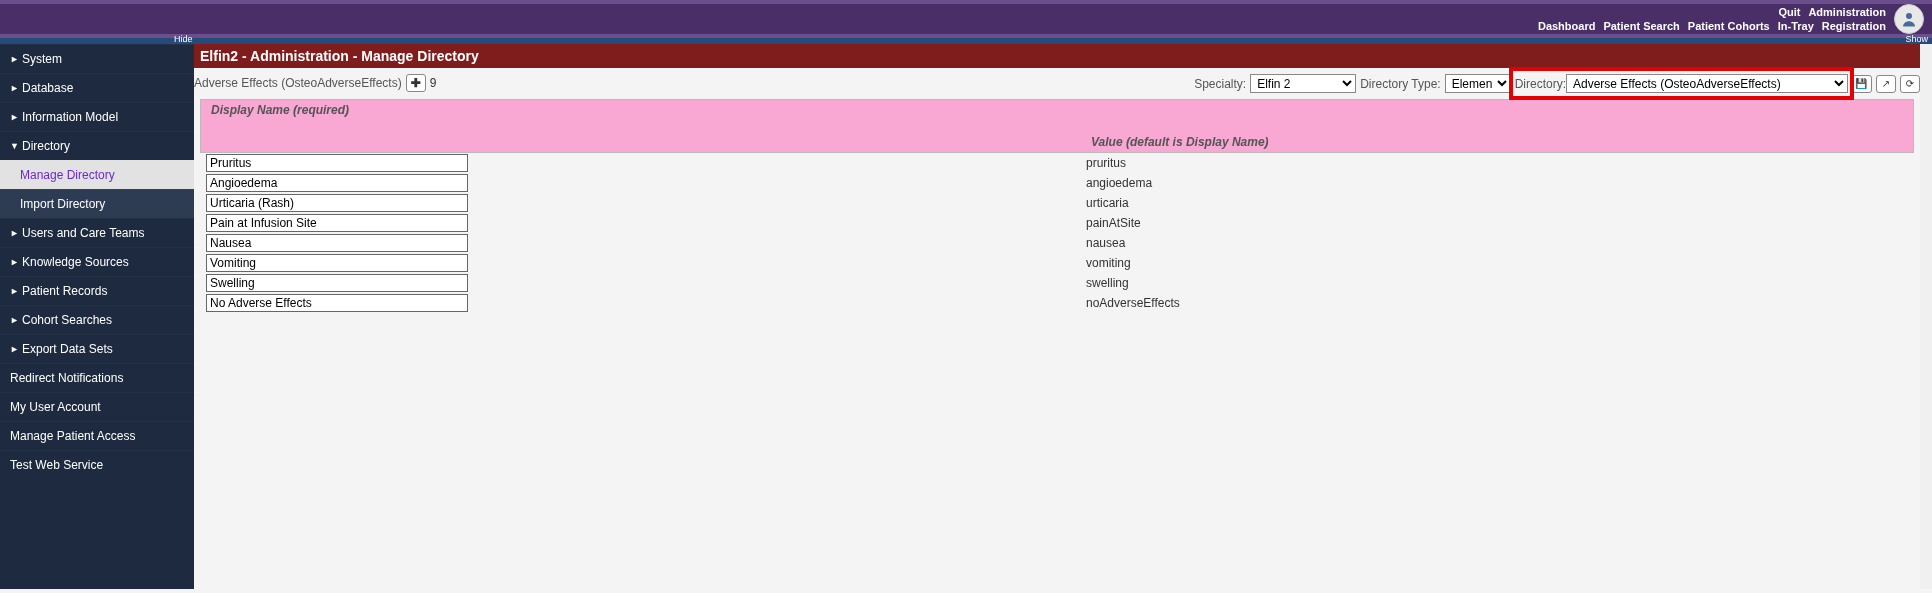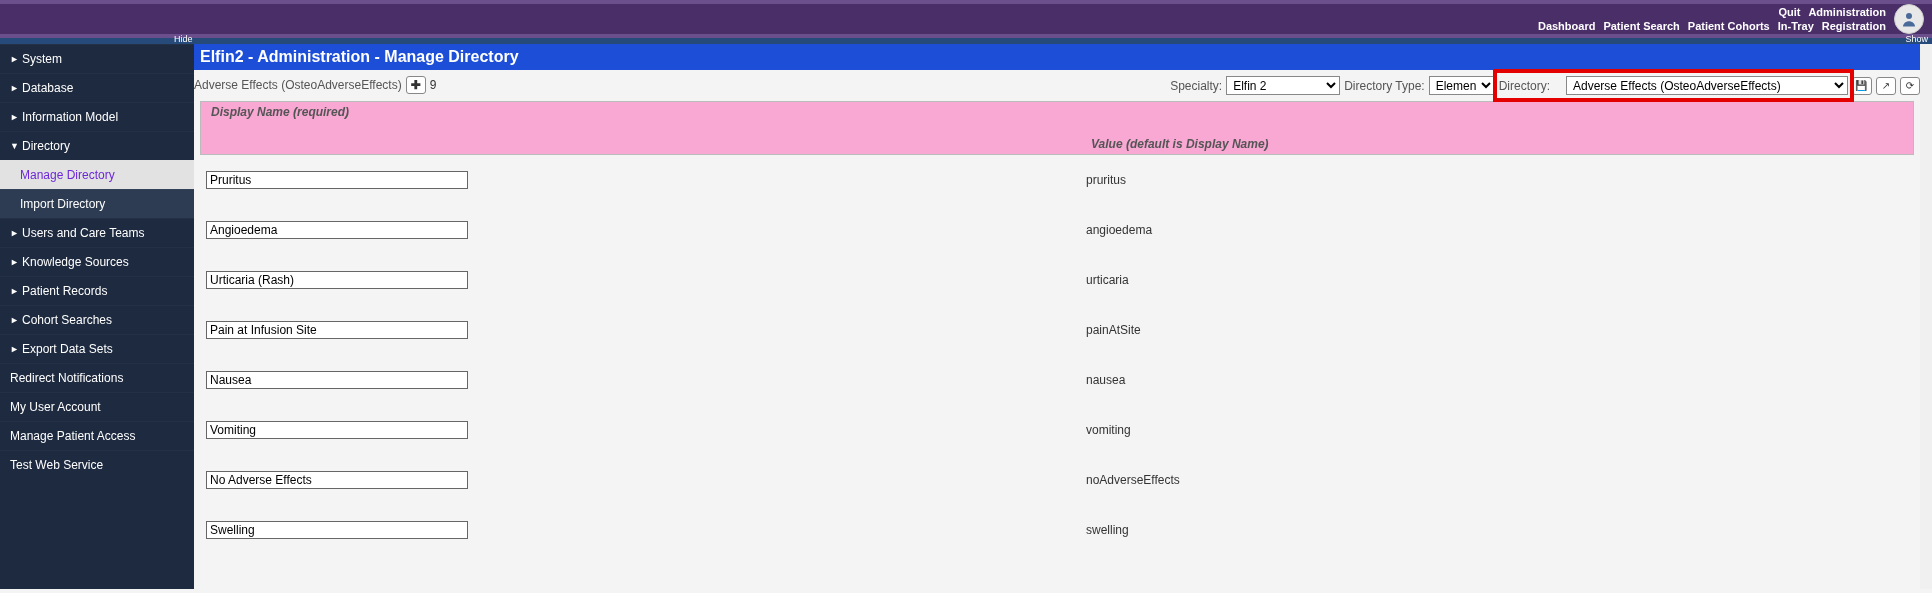--- a/index.html
+++ b/index.html
@@ -78,23 +78,23 @@
     }
     .sidebar-item.child { padding-left: 20px; background: #2d3c52; }
     .sidebar-item.child.active { background: #e2e2e2; color: #6d28d9; }
     .sidebar-item.expanded { background: #1d2a3f; }
 
     .tree-icon { font-size: 9px; display: inline-block; width: 8px; }
 
     
     .main { flex: 1; background: #f4f4f4; display: flex; flex-direction: column; }
     .main-title-bar {
-      background: #1d4ed8;
+      background: #7f1d1d;
       color: #fff;
-      font-size: 16px;
+      font-size: 14px;
       font-weight: bold;
       padding: 4px 6px;
     }
 
     .toolbar {
       display: flex;
       align-items: flex-start;
       padding: 6px 0;
       background: #f4f4f4;
       gap: 4px;
@@ -117,21 +117,21 @@
     }
 
     select {
       font-size: 12px;
       border: 1px solid #888;
       background: #fff;
       height: 19px;
       padding: 0 2px;
     }
 
-    .dir-select-wrap { position: relative; display: inline-flex; align-items: center; gap:16px; }
+    .dir-select-wrap { position: relative; display: inline-flex; align-items: center; gap:0; }
 
     .highlight-box {
       position: absolute;
       border: 4px solid #e40000;
       left: -6px; right: -6px; top: -7px; bottom: -7px;
       pointer-events: none;
     }
 
     .icon-btn {
       border: 1px solid #888;
@@ -150,21 +150,21 @@
       display: flex;
       font-style: italic;
       font-weight: bold;
       font-size: 12px;
       padding: 3px 10px;
       border: 1px solid #bbb;
       color: #555;
     }
     .grid-header .col1 { flex: 0 0 880px; }
     .grid-header .col2 { flex: 1; margin-top: 32px; }
-    .grid-row { display: flex; padding: 16px 6px; align-items: center; background: #f4f4f4; }
+    .grid-row { display: flex; padding: 1px 6px; align-items: center; background: #f4f4f4; }
     .grid-row input[type="text"] {
       width: 262px;
       height: 18px;
       border: 1px solid #666;
       padding: 0 3px;
       font-size: 12px;
       background: #fff;
     }
     .grid-row .col1 { flex: 0 0 880px; }
     .grid-row .col2 { flex: 1; font-size: 12px; color: #333; }
@@ -266,21 +266,21 @@
     <div class="toolbar">
       <div class="left-group">
         <span class="current-label">Adverse Effects (OsteoAdverseEffects)</span>
         <div class="btn-add">
             <span>✚</span>
           </div>
         <span>9</span>
       </div>
       <div class="right-group">
         <label>Specialty:</label>
-        <select style="width:114px;">
+        <select style="width:106px;">
           <option>Elfin 2</option>
         </select>
         <label>Directory Type:</label>
         <select style="width:66px;">
           <option>Element</option>
         </select>
         <div class="dir-select-wrap">
           <div class="highlight-box"></div>
           <label>Directory:</label>
           <select style="width:282px;">
@@ -323,25 +323,25 @@
           </div>
           <div class="grid-row">
             <div class="col1"><input type="text" value="Nausea" style=""></div>
             <div class="col2">nausea</div>
           </div>
           <div class="grid-row">
             <div class="col1"><input type="text" value="Vomiting" style=""></div>
             <div class="col2">vomiting</div>
           </div>
           <div class="grid-row">
+            <div class="col1"><input type="text" value="Swelling" style=""></div>
+            <div class="col2">swelling</div>
+          </div>
+          <div class="grid-row">
             <div class="col1"><input type="text" value="No Adverse Effects" style=""></div>
             <div class="col2">noAdverseEffects</div>
           </div>
-          <div class="grid-row">
-            <div class="col1"><input type="text" value="Swelling" style=""></div>
-            <div class="col2">swelling</div>
-          </div>
         </div>
     </div>
   </div>
 
   <div class="right-blank"></div>
 </div>
 
 </body></html>

